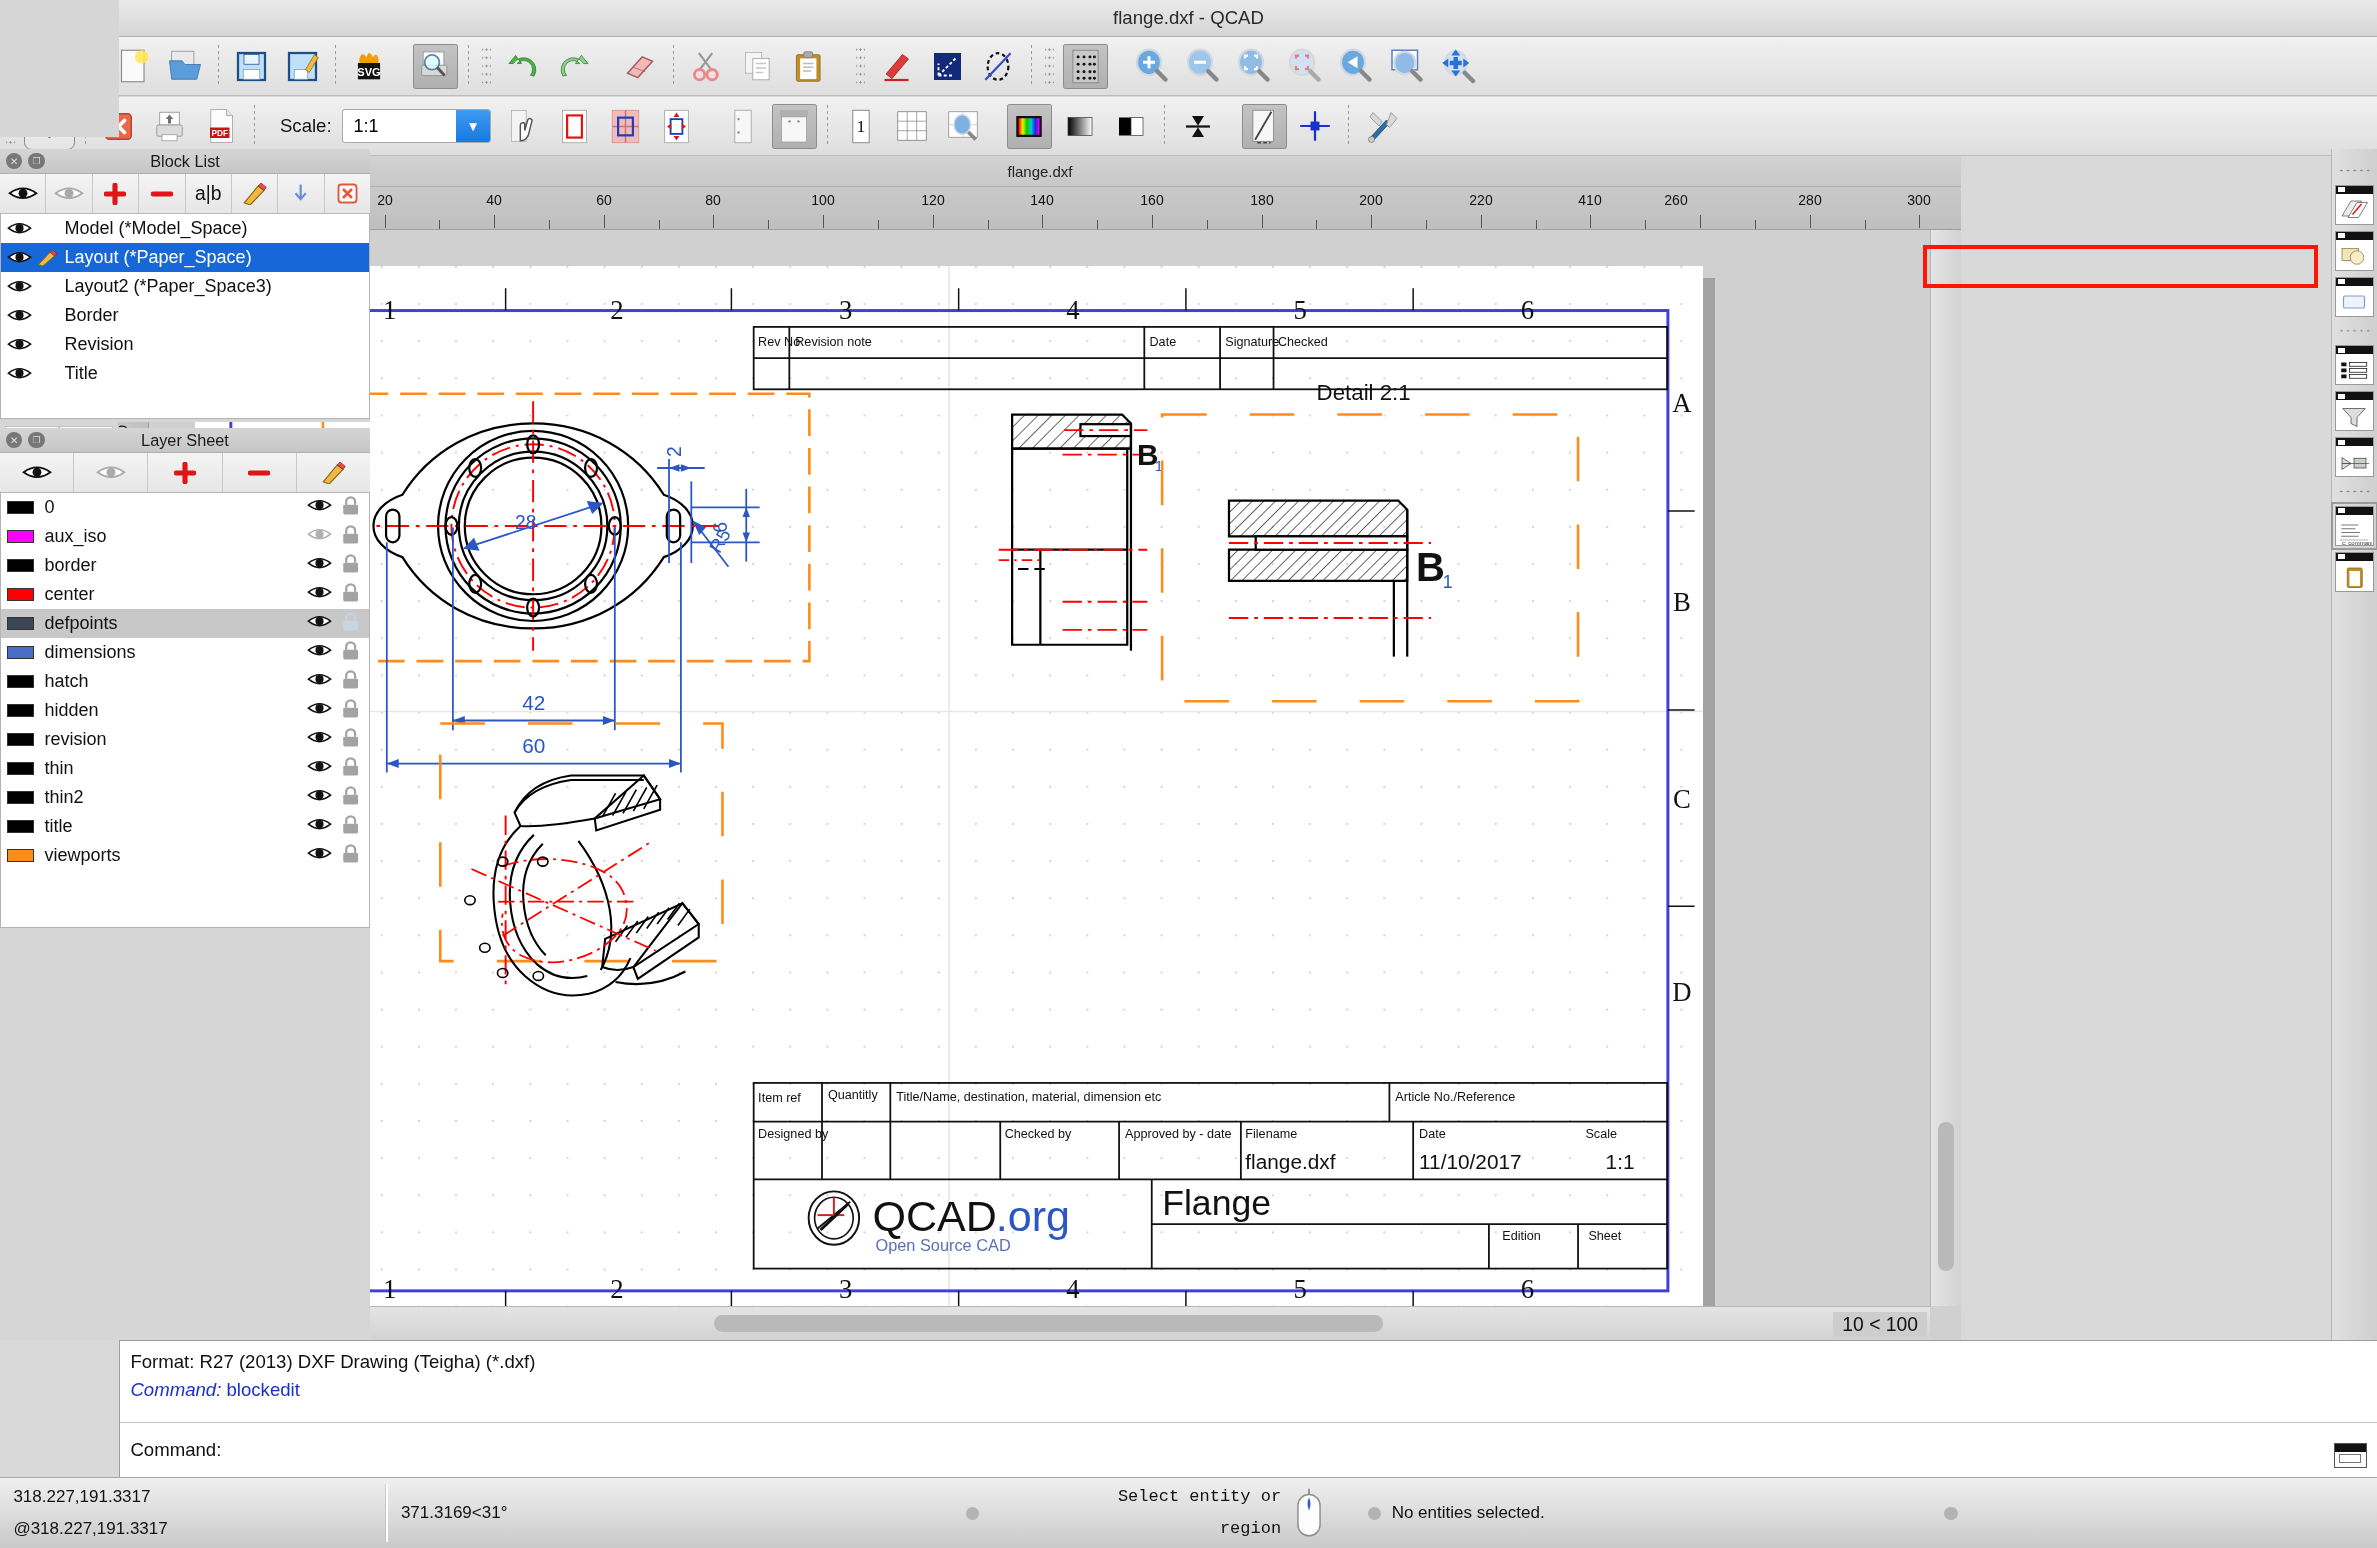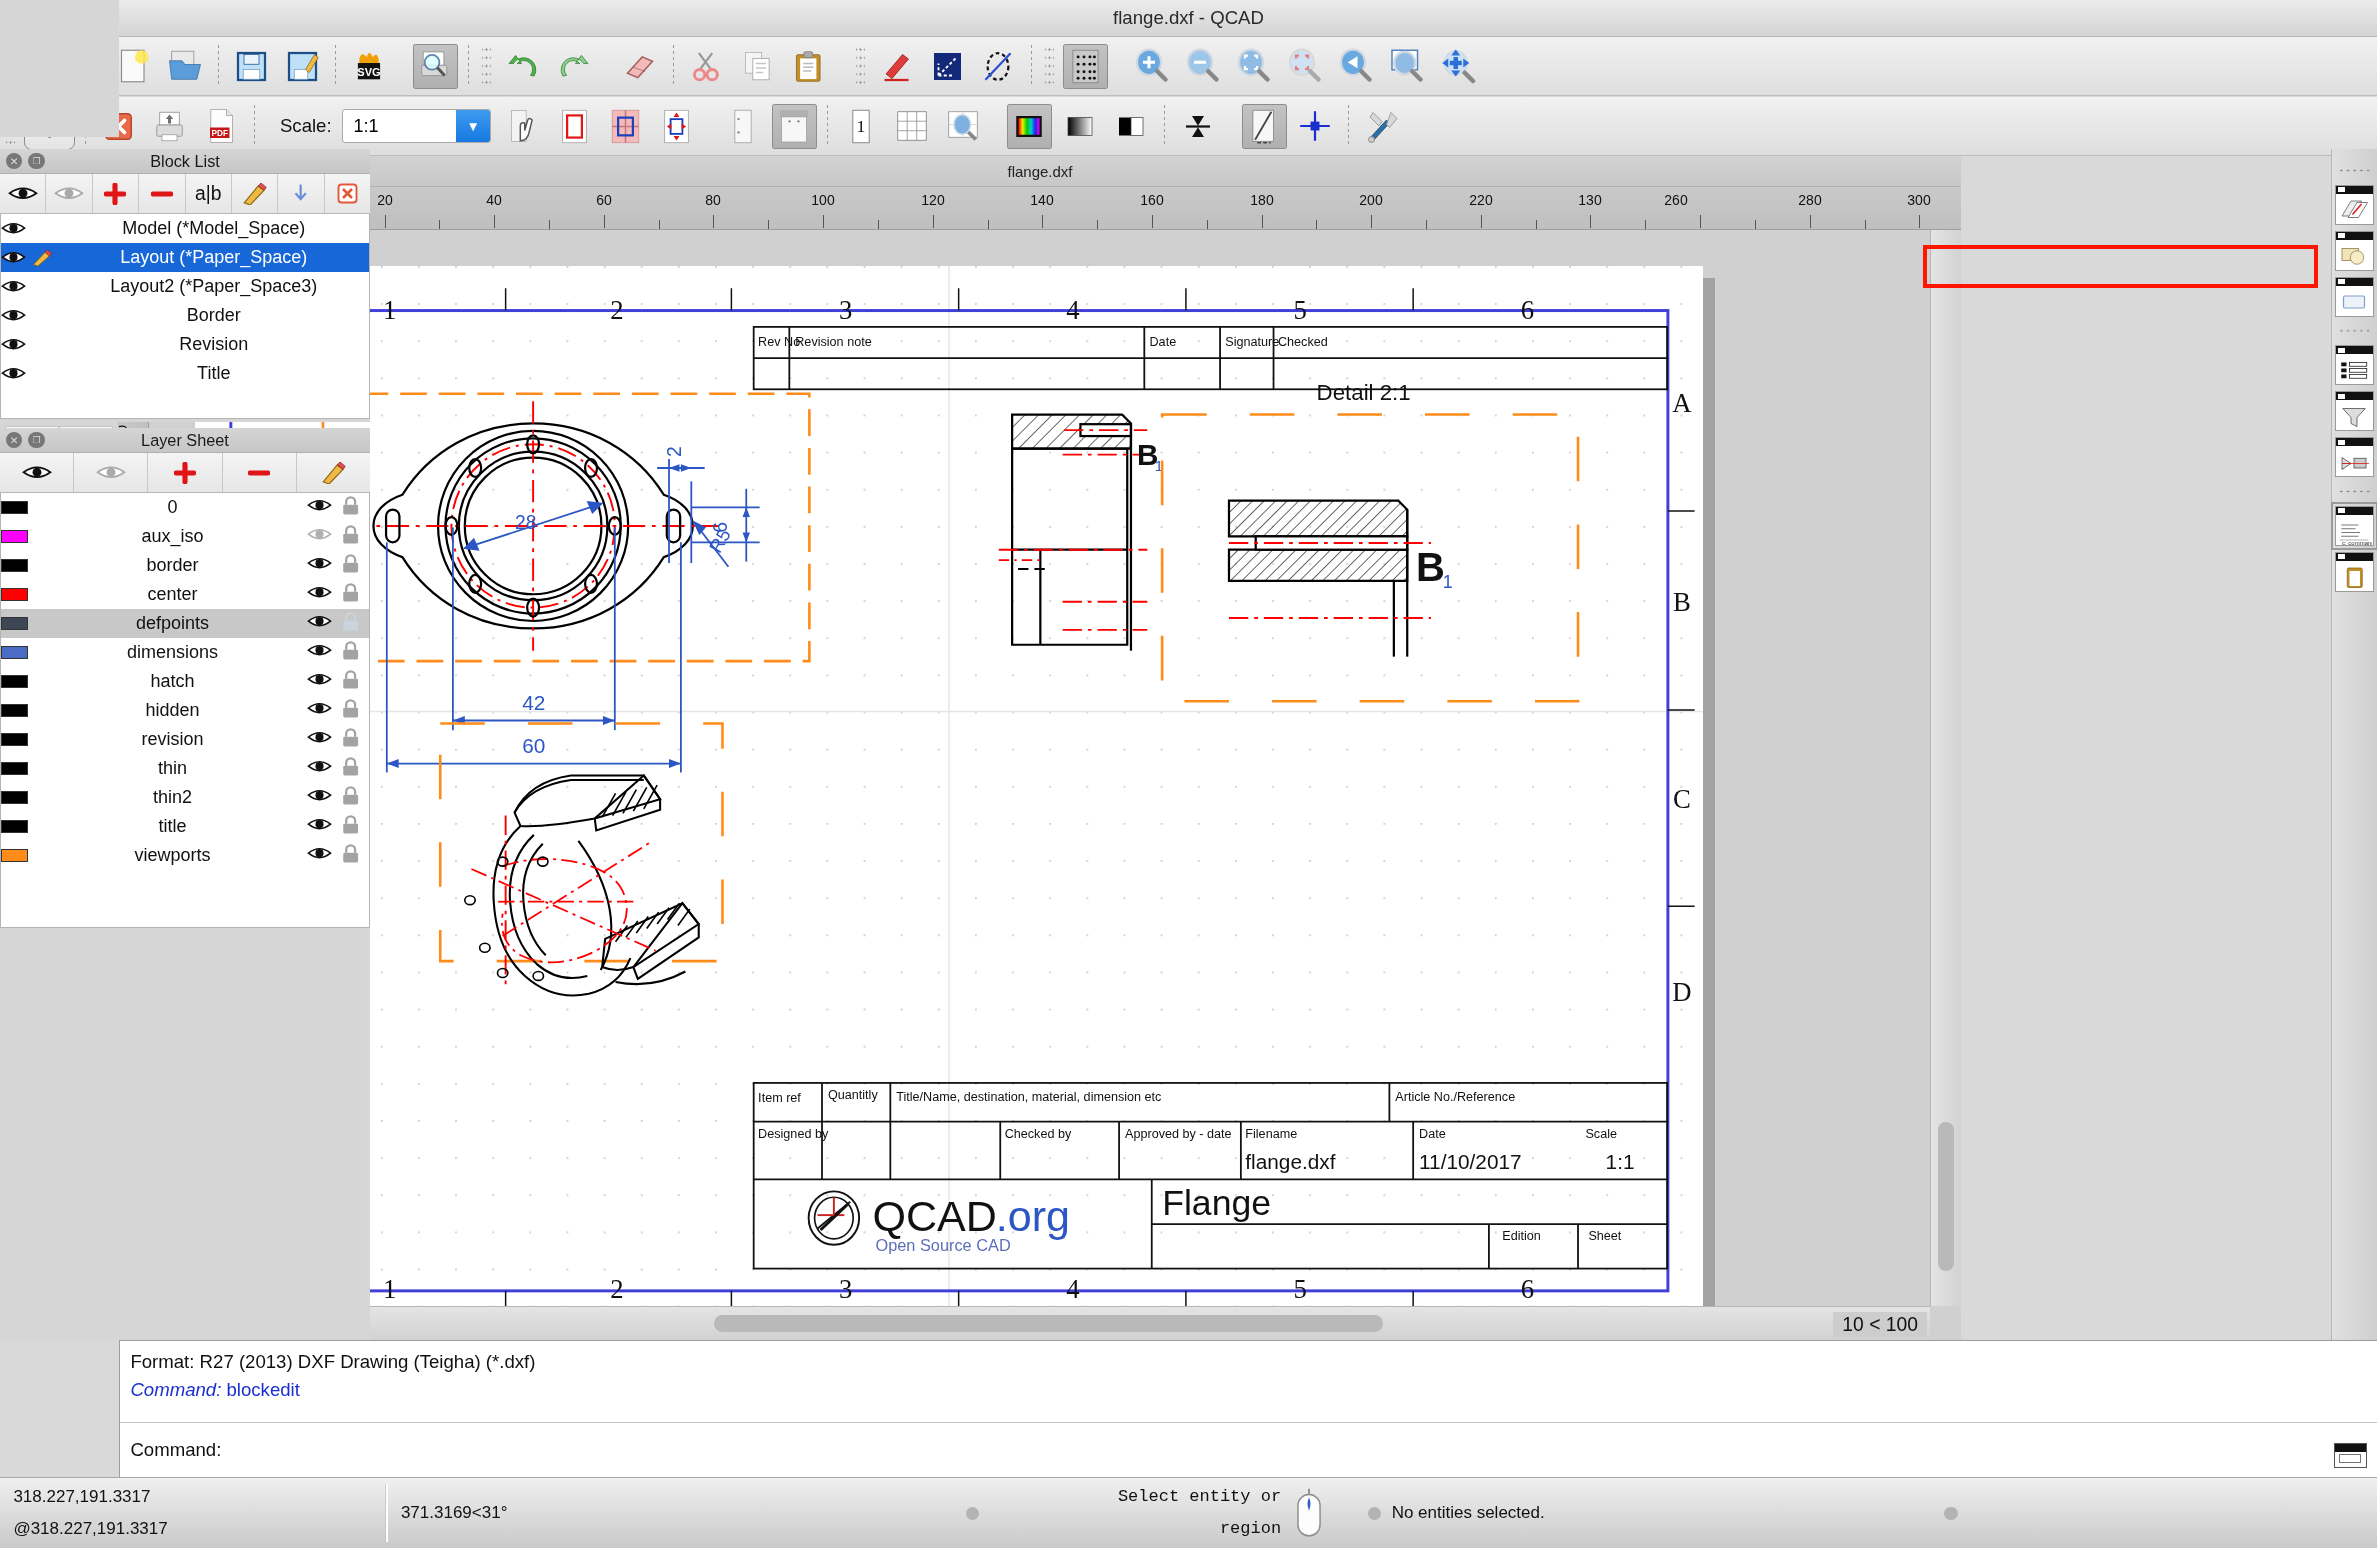--- a/index.html
+++ b/index.html
@@ -147,21 +147,21 @@
   .dockbar {
     height:40px; background:linear-gradient(#f4f4f4,#e6e6e6);
     border-bottom:0.7px solid #b7b7b7; display:flex;
   }
   .dockbar .b {
     flex:1; display:flex; align-items:center; justify-content:center;
     border-right:0.7px solid #c8c8c8; font-size:16.3px; color:#111;
   }
   .dockbar .b:last-child{border-right:none;}
   .listbody { background:#fff; border:0.7px solid #b4b4b4; border-top:none; overflow:hidden; }
-  .lrow { height:29px; display:flex; align-items:center; font-size:18px; color:#111;text-align:center; }
+  .lrow { height:29px; display:flex; align-items:center; padding-left:6px; font-size:18px; color:#111; }
   .lrow.sel-blue { background:#1767d8; color:#fff; }
   .lrow.sel-gray { background:#c8c8c8; }
   .lrow .eye { width:25px; height:18px; margin-right:4.5px; flex:0 0 auto;}
   .lrow .pen { width:25px; height:18px; margin-right:3px; flex:0 0 auto;}
   .lrow .swatch { width:27px; height:13.4px; border:0.7px solid #333; margin-right:10.4px; flex:0 0 auto;}
   .lrow .lname { flex:1; }
   .lrow .rt { display:flex; align-items:center; gap:9px; margin-right:9px;}
   .redhl {
     position:absolute; border:4.5px solid #ff1500; pointer-events:none;
   }
@@ -777,21 +777,21 @@
         <div class="htick small" style="left: 1058px;"></div>
         <div class="hlab" style="left: 1113px;">180</div>
         <div class="htick big" style="left: 1113px;"></div>
         <div class="htick small" style="left: 1167px;"></div>
         <div class="hlab" style="left: 1222px;">200</div>
         <div class="htick big" style="left: 1222px;"></div>
         <div class="htick small" style="left: 1277px;"></div>
         <div class="hlab" style="left: 1332px;">220</div>
         <div class="htick big" style="left: 1332px;"></div>
         <div class="htick small" style="left: 1387px;"></div>
-        <div class="hlab" style="left: 1441px;">130</div>
+        <div class="hlab" style="left: 1441px;">410</div>
         <div class="htick big" style="left: 1441px;"></div>
         <div class="htick small" style="left: 1496px;"></div>
         <div class="hlab" style="left: 1527px;">260</div>
         <div class="htick big" style="left: 1551px;"></div>
         <div class="htick small" style="left: 1606px;"></div>
         <div class="hlab" style="left: 1661px;">280</div>
         <div class="htick big" style="left: 1661px;"></div>
         <div class="htick small" style="left: 1716px;"></div>
         <div class="hlab" style="left: 1770px;">300</div>
         <div class="htick big" style="left: 1770px;"></div>

